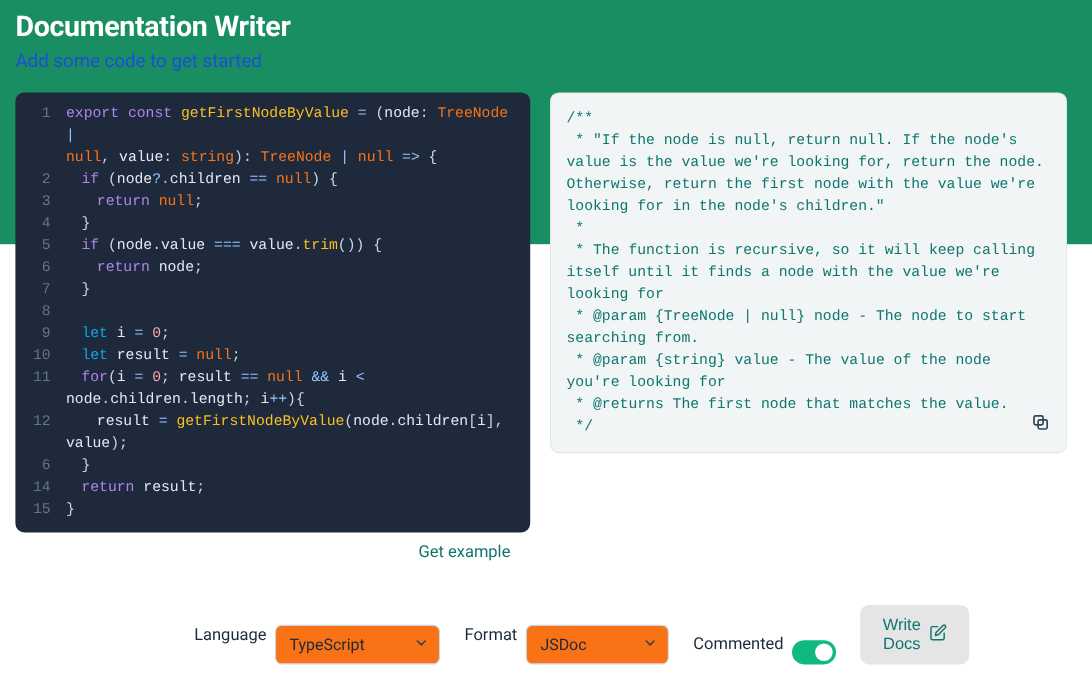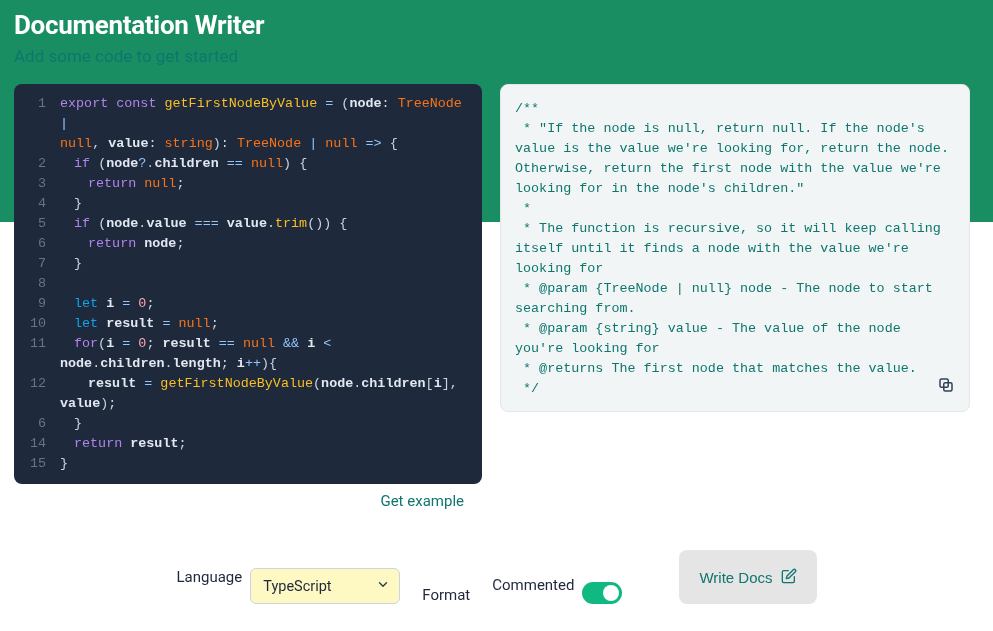--- a/index.html
+++ b/index.html
@@ -25,21 +25,21 @@
   z-index: 1;
   padding: 10px 14px 0;
 }
 .title {
   color: #ffffff;
   font-size: 26px;
   font-weight: 700;
   letter-spacing: -0.3px;
 }
 .subtitle {
-  color: #0f766e;
+  color: #1d4ed8;
   font-size: 17px;
   margin-top: 6px;
 }
 .panels {
   position: relative;
   z-index: 1;
   display: flex;
   gap: 18px;
   padding: 18px 14px 0;
   align-items: flex-start;
@@ -64,21 +64,21 @@
   user-select: none;
 }
 .code-content { flex: 1; white-space: pre-wrap; word-break: break-word; padding-right: 10px; }
 .tok-kw { color: #b084eb; }
 .tok-kw2 { color: #0ea5e9; }
 .tok-fn { color: #fbbf24; }
 .tok-type { color: #f97316; }
 .tok-op { color: #93c5fd; }
 .tok-num { color: #fda4af; }
 .tok-punc { color: #cbd5e1; }
-.tok-ident { color: #e2e8f0; font-weight: bold; }
+.tok-ident { color: #e2e8f0; }
 .indent1 { padding-left: 14px; }
 .indent2 { padding-left: 28px; }
 
 .doc-panel {
   background: #f1f5f6;
   border: 1px solid #e2e8ea;
   border-radius: 8px;
   width: 470px;
   padding: 14px 14px 12px;
   font-family: Menlo, Consolas, 'Liberation Mono', monospace;
@@ -132,21 +132,21 @@
 .select-wrap {
   position: relative;
   width: 150px;
 }
 .select-wrap.wide { width: 130px; }
 .select-box {
   width: 100%;
   height: 36px;
   border: 1px solid #cbd5e1;
   border-radius: 6px;
-  background: #fef9c3;
+  background: #f97316;
   padding: 0 32px 0 12px;
   font-size: 14.5px;
   color: #1e293b;
   display: flex;
   align-items: center;
   cursor: pointer;
 }
 .chevron {
   position: absolute;
   right: 10px;
@@ -331,20 +331,30 @@
       <span class="chevron">
         <svg viewBox="0 0 24 24" fill="none" stroke="currentColor" stroke-width="2.5" stroke-linecap="round" stroke-linejoin="round">
             <polyline points="6 9 12 15 18 9"></polyline>
           </svg>
       </span>
     </div>
   </div>
 
   <div class="control-group">
     <div class="control-label">Format</div>
+    <div class="select-wrap wide">
+      <div class="select-box">
+        <span>JSDoc</span>
+      </div>
+      <span class="chevron">
+        <svg viewBox="0 0 24 24" fill="none" stroke="currentColor" stroke-width="2.5" stroke-linecap="round" stroke-linejoin="round">
+            <polyline points="6 9 12 15 18 9"></polyline>
+          </svg>
+      </span>
+    </div>
   </div>
 
   <div class="toggle-wrap">
     <div class="control-label">Commented</div>
     <div class="toggle">
       <div class="knob"></div>
     </div>
   </div>
 
   <button class="write-docs-btn">

